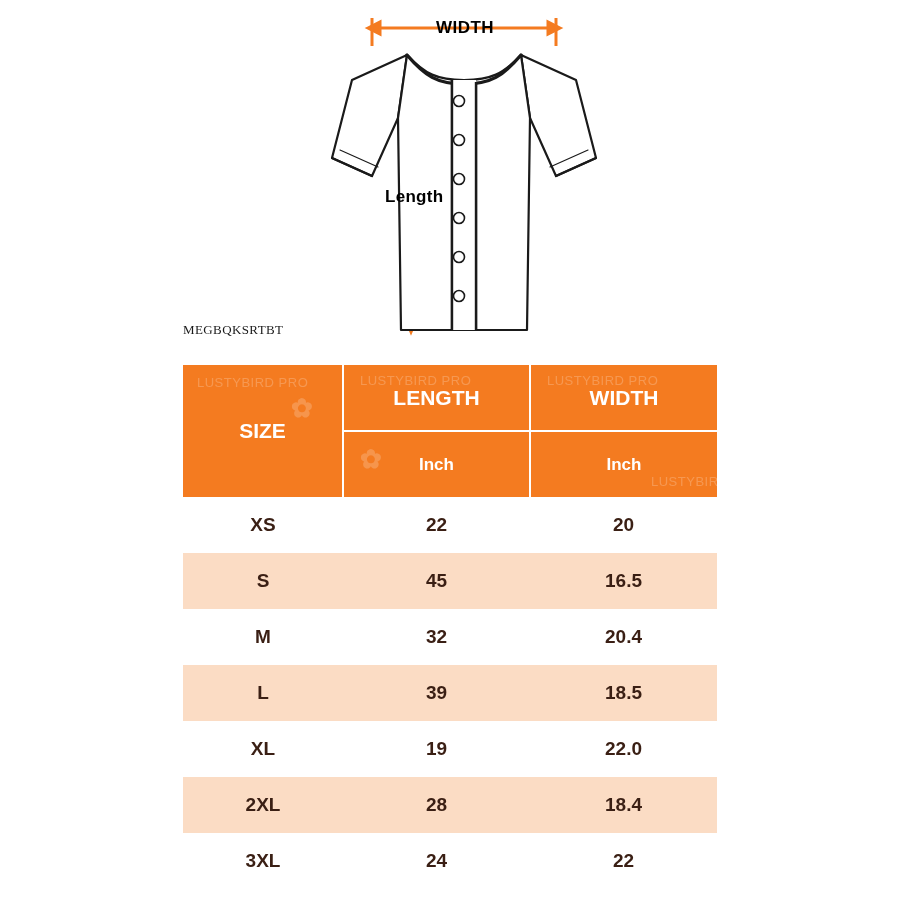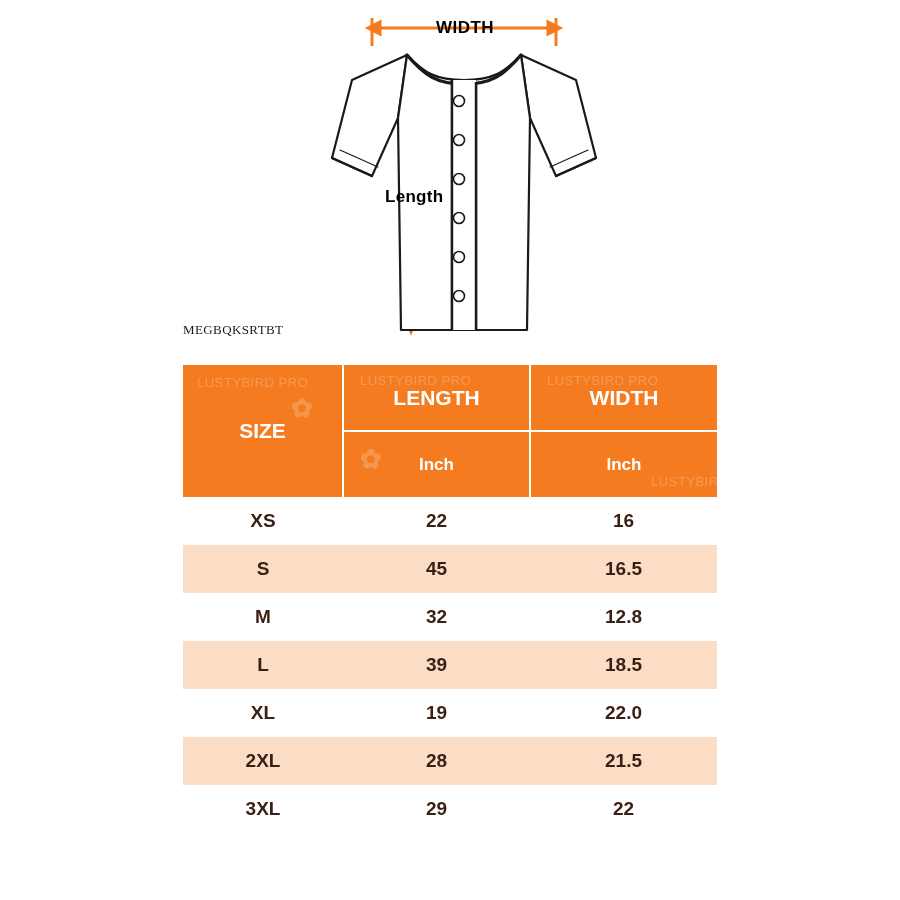--- a/index.html
+++ b/index.html
@@ -88,21 +88,21 @@
   }
   .hdr-top.sep { border-right: 2px solid #ffffff; }
   .hdr-unit {
     font-size: 17px;
     height: 65px;
     font-weight: bold;
   }
   .hdr-unit.sep { border-right: 2px solid #ffffff; }
 
   .size-table tbody td {
-    height: 48px;
+    height: 56px;
     text-align: center;
     vertical-align: middle;
     font-size: 19px;
     font-weight: bold;
     color: #3a1f14;
   }
   .size-table tbody tr.alt td {
     background: #FBDCC4;
   }
   .size-table tbody tr td:first-child {
@@ -217,46 +217,46 @@
       <th class="hdr hdr-unit">
         <span class="wm" style="left:120px; top:42px;">LUSTYBIRD PRO</span>
         <span>Inch</span>
       </th>
     </tr>
   </thead>
   <tbody>
     <tr>
       <td>XS</td>
       <td>22</td>
-      <td>16</td>
+      <td>20</td>
     </tr>
     <tr class="alt">
       <td>S</td>
       <td>45</td>
       <td>16.5</td>
     </tr>
     <tr>
       <td>M</td>
       <td>32</td>
-      <td>12.8</td>
+      <td>20.4</td>
     </tr>
     <tr class="alt">
       <td>L</td>
       <td>39</td>
       <td>18.5</td>
     </tr>
     <tr>
       <td>XL</td>
       <td>19</td>
       <td>22.0</td>
     </tr>
     <tr class="alt">
       <td>2XL</td>
       <td>28</td>
-      <td>21.5</td>
+      <td>18.4</td>
     </tr>
     <tr>
       <td>3XL</td>
-      <td>29</td>
+      <td>24</td>
       <td>22</td>
     </tr>
   </tbody>
 </table>
 
 </body></html>

